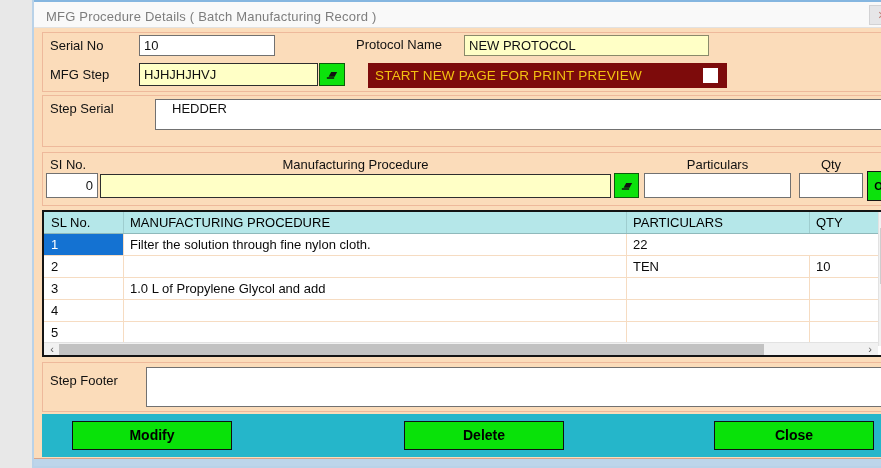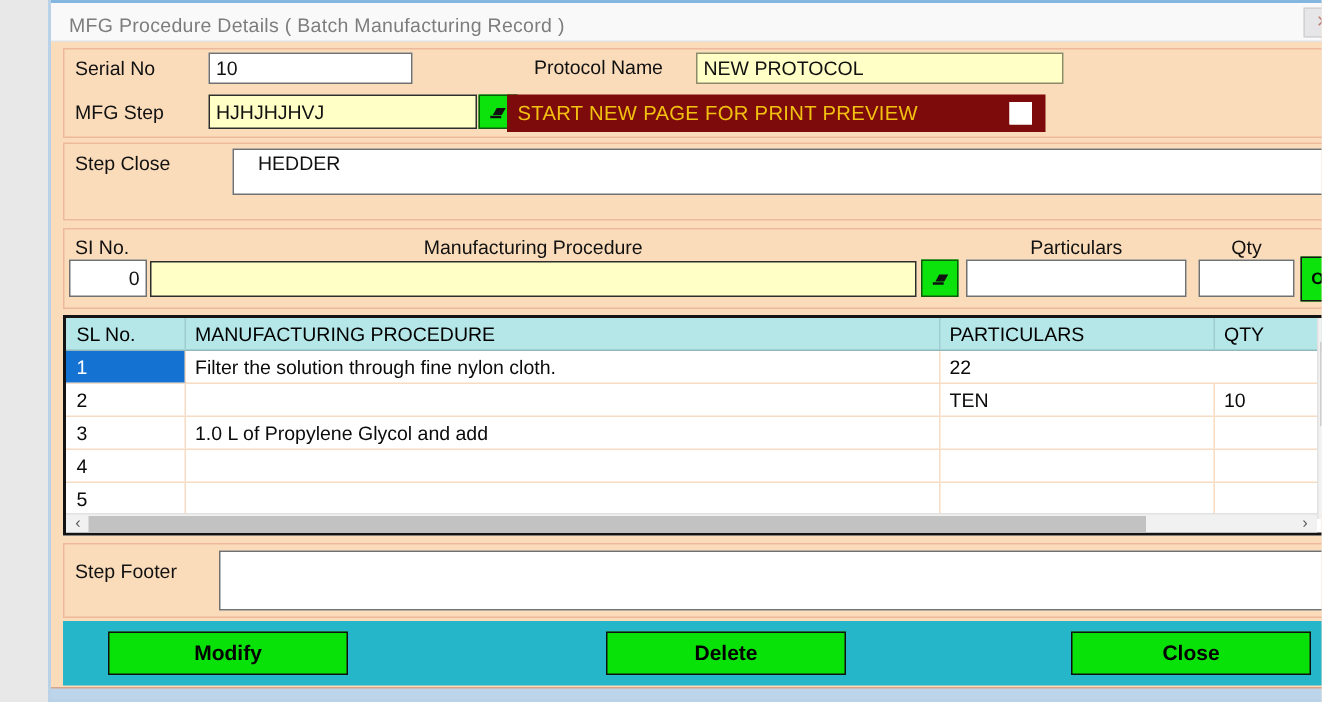--- a/index.html
+++ b/index.html
@@ -33,21 +33,21 @@
         font-size:13px; color:#111; padding:1px 4px; outline:none;
         font-family:"Liberation Sans","DejaVu Sans",sans-serif; }
   .tb-yellow { background:#ffffc6; border:1px solid #2e2e2e; }
   .tb-right { text-align:right; }
 
   .gbtn {
     position:absolute; background:#0ce20c; border:1px solid #0c5a0c;
     display:flex; align-items:center; justify-content:center; padding:0;
   }
   .banner {
-    position:absolute; left:304px; top:63px; width:359px; height:25px;
+    position:absolute; left:334px; top:63px; width:359px; height:25px;
     background:#7d0b0b; color:#f2c011; font-size:13.5px;
     display:flex; align-items:center; padding-left:7px; letter-spacing:.2px;
   }
   .banner .chk {
     position:absolute; right:9px; top:5px; width:15px; height:15px;
     background:#fff; border:1px solid #fff;
   }
 
   .ok-btn {
     position:absolute; left:833px; top:171px; width:29px; height:30px;
@@ -135,21 +135,21 @@
         <path d="M3 10.5 H11.5" stroke="#111" stroke-width="1.8"></path>
       </svg>
     </span>
   </button>
   <div class="banner">
     <span>START NEW PAGE FOR PRINT PREVIEW</span>
     <span class="chk"></span>
   </div>
 
   <div class="panel" style="left:8px; top:95px; width:860px; height:52px;"></div>
-  <span class="lbl" style="left:16px; top:101px;">Step Close</span>
+  <span class="lbl" style="left:16px; top:101px;">Step Serial</span>
   <textarea class="tb" style="left: 121px; top: 99px; width: 755px; height: 31px; resize: none; padding-left: 16px;">HEDDER</textarea>
 
   <div class="panel" style="left:8px; top:152px; width:860px; height:54px;"></div>
   <span class="lbl" style="left:16px; top:157px;">SI No.</span>
   <span class="lbl" style="left:66px; top:157px; width:511px; text-align:center;">Manufacturing Procedure</span>
   <span class="lbl" style="left:610px; top:157px; width:147px; text-align:center;">Particulars</span>
   <span class="lbl" style="left:765px; top:157px; width:64px; text-align:center;">Qty</span>
   <input class="tb tb-right" style="left: 12px; top: 173px; width: 52px; height: 25px;" value="0">
   <input class="tb tb-yellow" style="left: 66px; top: 174px; width: 511px; height: 24px;">
   <button class="gbtn" style="left:580px; top:173px; width:25px; height:25px;">

